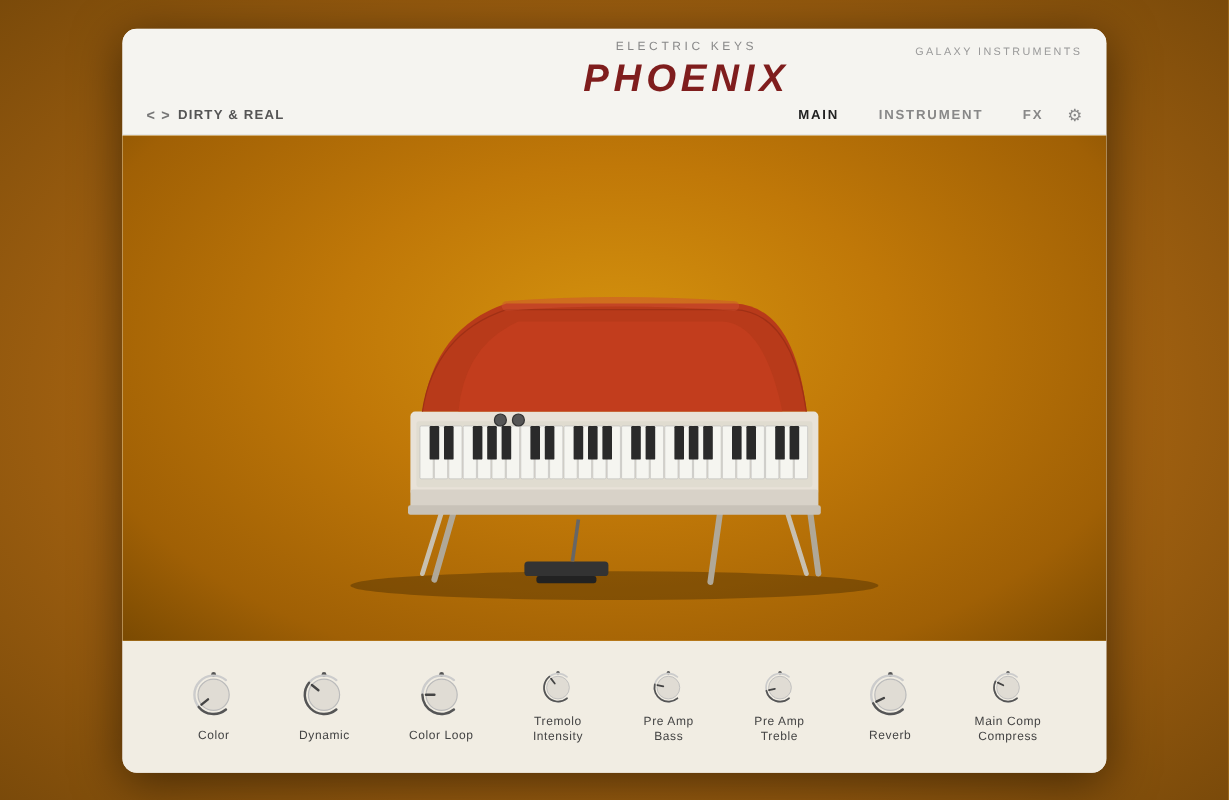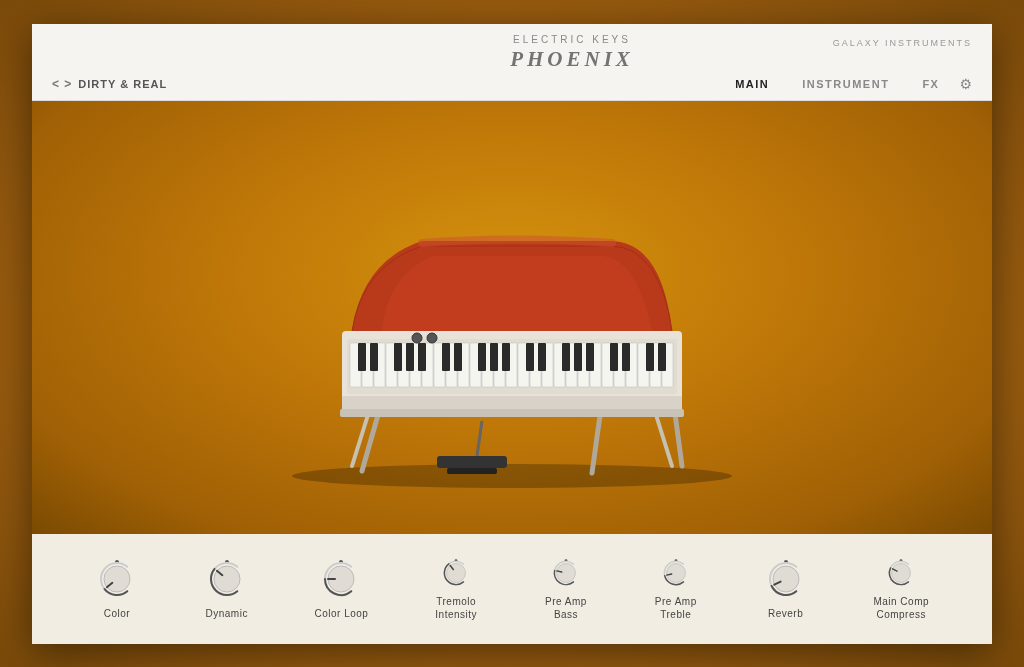--- a/index.html
+++ b/index.html
@@ -14,24 +14,24 @@
     .outer-wrapper {
       width: 1024px;
       height: 667px;
       display: flex;
       align-items: center;
       justify-content: center;
       background: radial-gradient(ellipse at center, #c8820a 0%, #a06010 60%, #7a4a0a 100%);
     }
 
     .plugin-window {
-      width: 960px;
+      width: 820px;
       height: 620px;
       background: #fff;
-      border-radius: 1px;
+      border-radius: 12px;
       overflow: hidden;
       display: flex;
       flex-direction: column;
       box-shadow: 0 8px 40px rgba(0,0,0,0.5);
     }
 
     
     .header {
       background: #f5f4f0;
       padding: 10px 20px 8px 20px;
@@ -54,27 +54,26 @@
 
     .subtitle {
       font-size: 10px;
       letter-spacing: 3px;
       color: #888;
       text-transform: uppercase;
       margin-bottom: 2px;
     }
 
     .title {
-      font-size: 21px;
+      font-size: 32px;
       font-weight: 700;
       letter-spacing: 4px;
-      color: #737373;
+      color: #7f1d1d;
       text-transform: uppercase;
       font-style: italic;
-      font-family: Liberation Serif, serif;
     }
 
     .galaxy-label {
       font-size: 9px;
       letter-spacing: 2px;
       color: #999;
       text-transform: uppercase;
       position: absolute;
       right: 20px;
       top: 14px;

